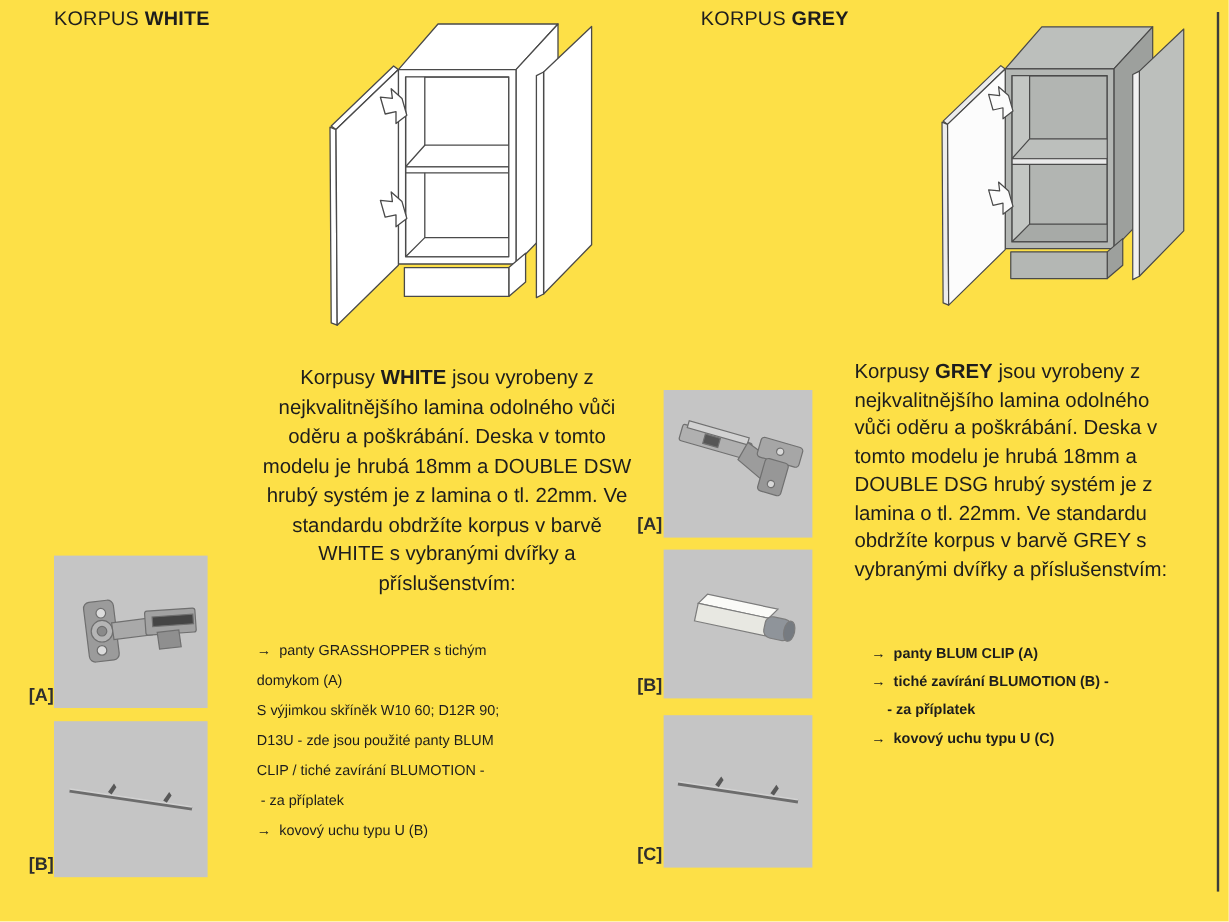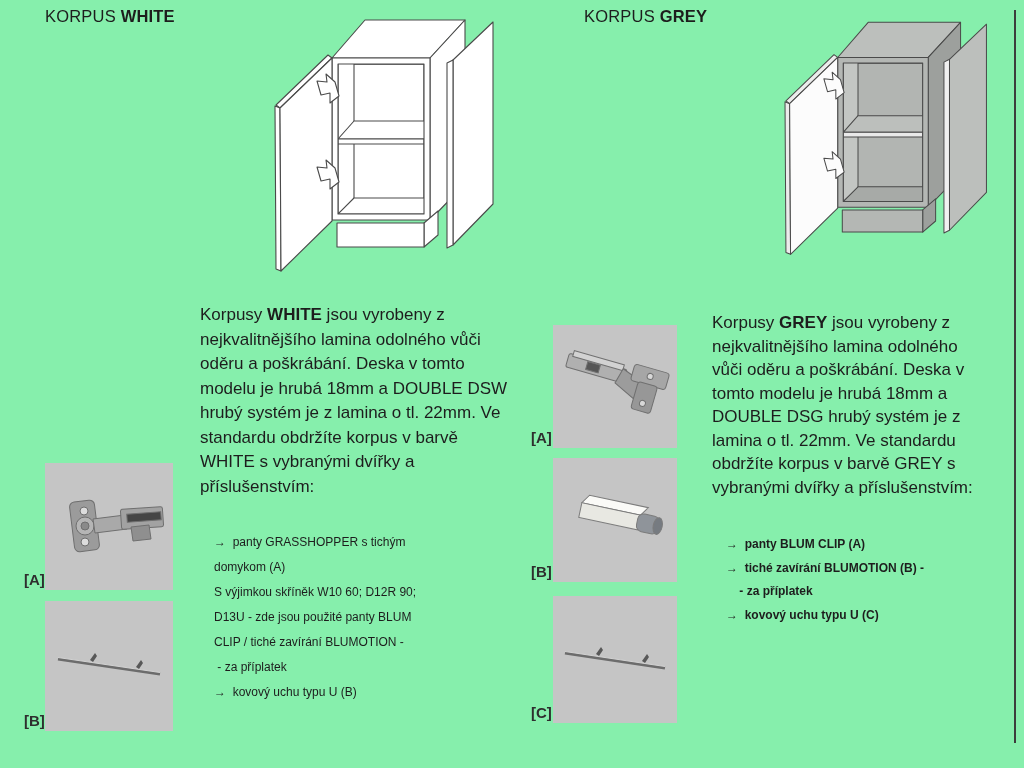--- a/index.html
+++ b/index.html
@@ -1,17 +1,17 @@
 <!DOCTYPE html>
 <html style="--text-color: #1d1d1d; --photo-box-bg: #c5c5c5; --line-art-stroke: #4a4a4a; --cabinet-grey-fill: #b4b7b4; --divider-color: #3c3c3c;"><head>
 <meta charset="utf-8">
 <style>
   html,body{margin:0;padding:0;background:#ffffff;}
   .page{
-    position:relative;width:1024px;height:768px;overflow:hidden;background:#86efac;
+    position:relative;width:1024px;height:768px;overflow:hidden;background:#fde047;
     font-family:"Liberation Sans","DejaVu Sans",sans-serif;
     color:var(--text-color,#1d1d1d);
   }
   .abs{position:absolute;}
   .title{font-size:16.5px;letter-spacing:.2px;margin:0;font-weight:normal;}
   .title b{font-weight:bold;}
   .para{font-size:17px;margin:0;white-space:pre-wrap;}
   .para b{font-weight:bold;}
   .para.lh-left{line-height:24.5px;}
   .para.lh-right{line-height:23.5px;}
@@ -77,21 +77,21 @@
 
 <div class="page">
 
   <section>
     <h1 class="abs title" style="left:45px;top:7px;"><span>KORPUS </span><b>WHITE</b></h1>
 
     <svg class="abs cabinet-white" style="left:262px;top:8px;" width="250" height="270" viewBox="0 0 250 270">
       <use href="#cabinet-shape"></use>
     </svg>
 
-    <p class="abs para lh-left" style="left:200px;top:303px;width:345px;"><span>Korpusy </span><b>WHITE</b><span> jsou vyrobeny z
+    <p class="abs para lh-left" style="left:200px;top:303px;width:345px;text-align:center;"><span>Korpusy </span><b>WHITE</b><span> jsou vyrobeny z
 nejkvalitnějšího lamina odolného vůči
 oděru a poškrábání. Deska v tomto
 modelu je hrubá 18mm a DOUBLE DSW
 hrubý systém je z lamina o tl. 22mm. Ve
 standardu obdržíte korpus v barvě
 WHITE s vybranými dvířky a
 příslušenstvím:</span></p>
 
     <p class="abs feat lh-left" style="left:200px;top:516px;width:345px;">→  panty GRASSHOPPER s tichým
 domykom (A)
@@ -129,21 +129,21 @@
     <span class="abs plabel" style="left:24px;top:712px;">[B]</span>
   </section>
 
   <section>
     <h1 class="abs title" style="left:584px;top:7px;"><span>KORPUS </span><b>GREY</b></h1>
 
     <svg class="abs cabinet-grey" style="left:773px;top:11px;" width="231" height="250" viewBox="0 0 250 270">
       <use href="#cabinet-shape"></use>
     </svg>
 
-    <p class="abs para lh-right" style="left:712px;top:311px;width:300px;"><span>Korpusy </span><b>GREY</b><span> jsou vyrobeny z
+    <p class="abs para lh-right" style="left:712px;top:298px;width:300px;"><span>Korpusy </span><b>GREY</b><span> jsou vyrobeny z
 nejkvalitnějšího lamina odolného
 vůči oděru a poškrábání. Deska v
 tomto modelu je hrubá 18mm a
 DOUBLE DSG hrubý systém je z
 lamina o tl. 22mm. Ve standardu
 obdržíte korpus v barvě GREY s
 vybranými dvířky a příslušenstvím:</span></p>
 
     <p class="abs feat lh-right" style="left:712px;top:519px;width:300px;">→  panty BLUM CLIP (A)
 →  tiché zavírání BLUMOTION (B) -

